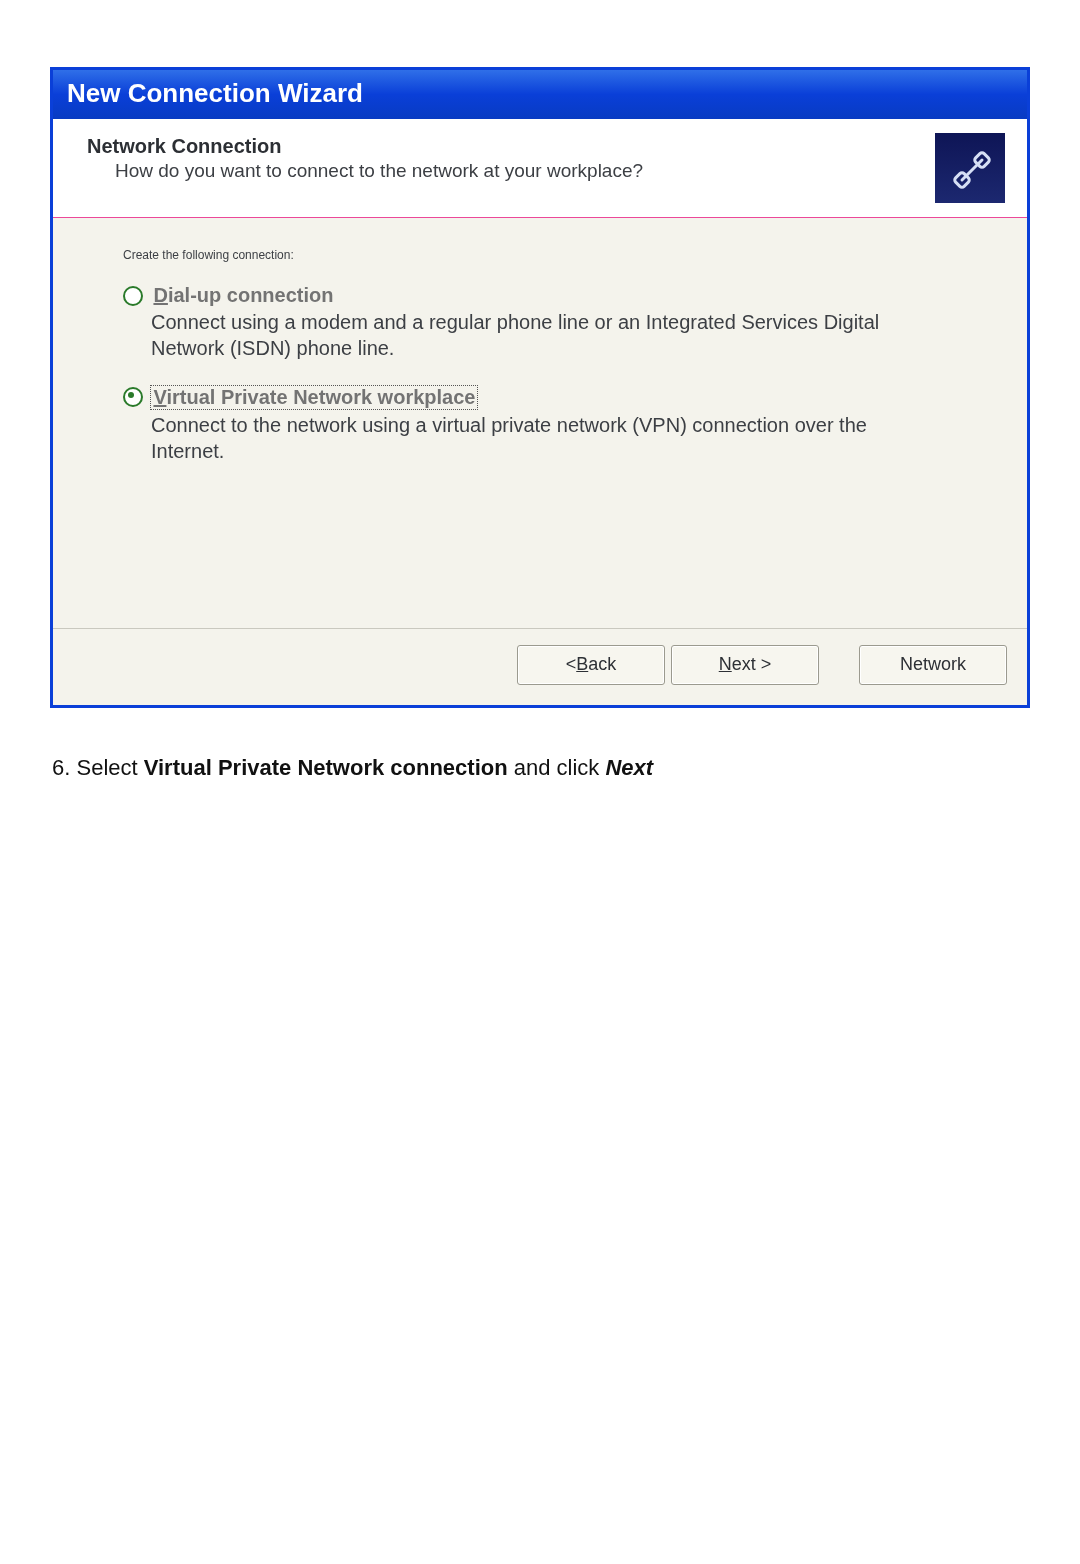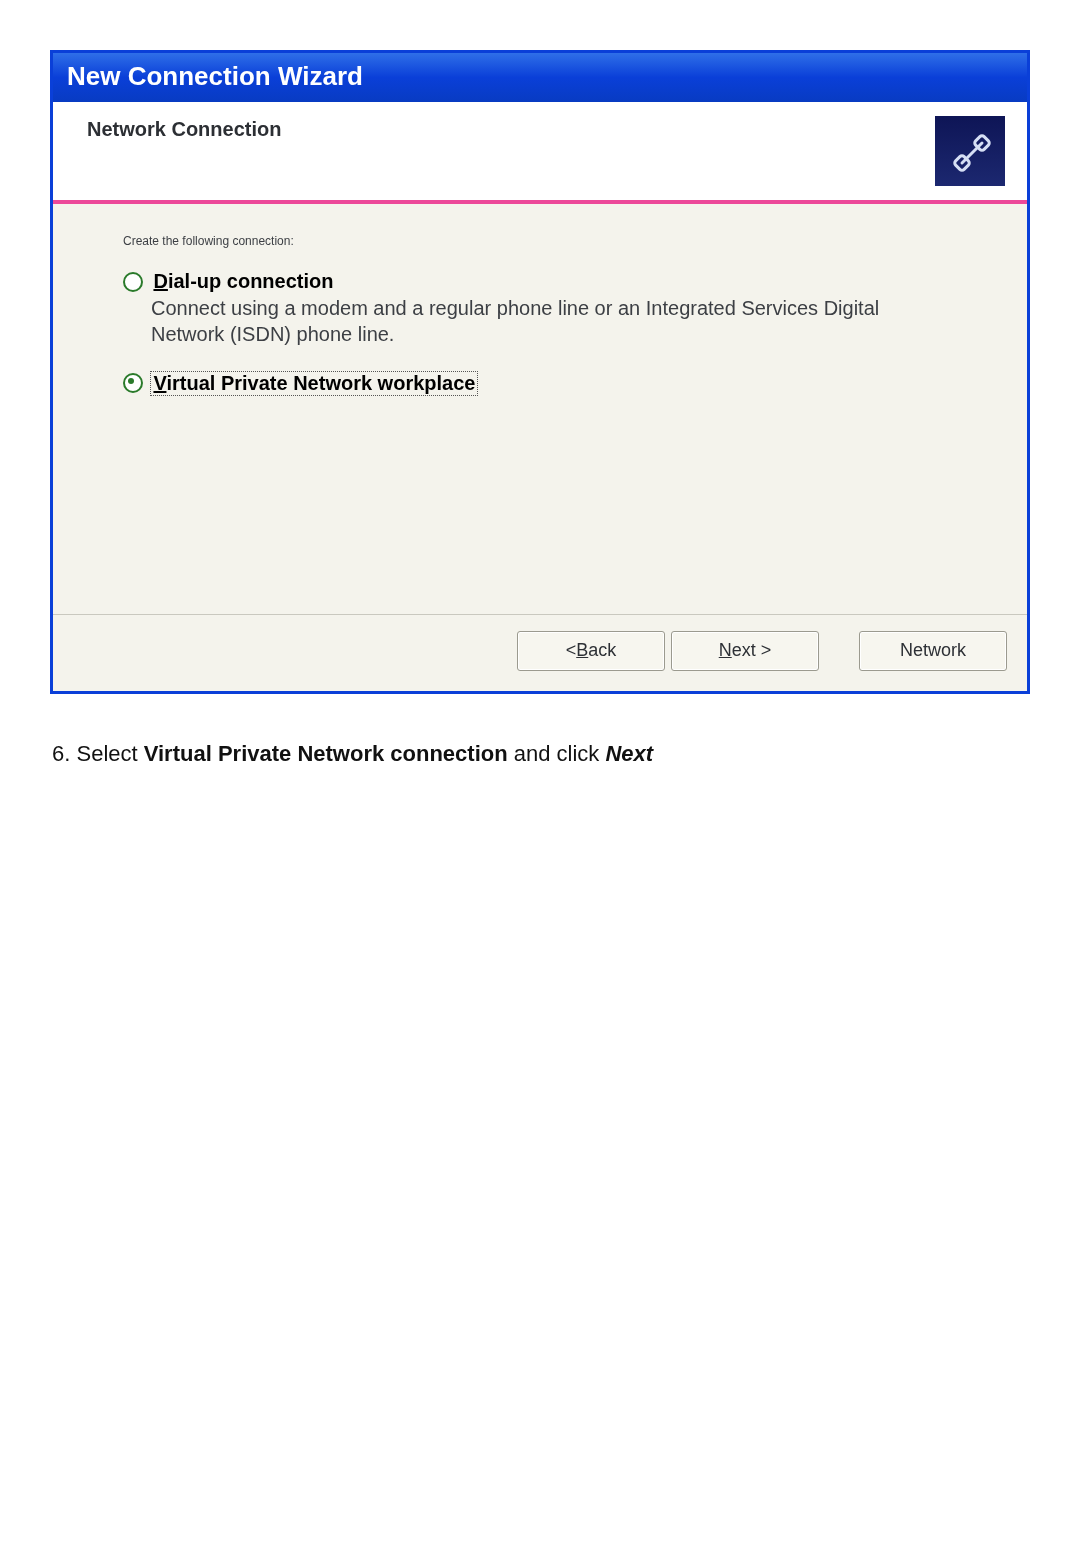--- a/index.html
+++ b/index.html
@@ -9,35 +9,36 @@
     width: 1080px;
     font-family: Tahoma, Arial, sans-serif;
   }
   .page {
     padding: 50px 50px 0 50px;
   }
   .wizard {
     border: 3px solid #0a3fd8;
     background: #f4f3ec;
     box-shadow: none;
+    margin-top: 17px;
   }
   .titlebar {
     background: linear-gradient(to bottom, #2f6fe8 0%, #0a3fd8 50%, #083bc2 100%);
     color: #ffffff;
     font-family: "Trebuchet MS", Tahoma, sans-serif;
     font-weight: bold;
     font-size: 26px;
     padding: 8px 14px 10px 14px;
   }
   .header {
     background: #ffffff;
     display: flex;
     align-items: flex-start;
     padding: 14px 22px 14px 34px;
-    border-bottom: 4px solid #ec4899;
+    border-bottom: 1px solid #ec4899;
   }
   .header-text {
     flex: 1;
     padding-top: 2px;
   }
   .header-title {
     color: #2c2f34;
     font-weight: bold;
     font-size: 20px;
     margin-bottom: 2px;
@@ -86,21 +87,21 @@
     top: 3px;
     width: 6px;
     height: 6px;
     background: #2a7a2a;
     border-radius: 50%;
   }
   .opt-label {
     display: inline-block;
     font-weight: bold;
     font-size: 20px;
-    color: #000000;
+    color: #737373;
   }
   .opt-label.focused {
     border: 1px dotted #555;
     padding: 0 2px;
     margin-left: -3px;
   }
   .opt-label .ul {
     text-decoration: underline;
   }
   .opt-desc {
@@ -154,20 +155,21 @@
 
   <div class="wizard">
 
     <div class="titlebar">
       <span>New Connection Wizard</span>
     </div>
 
     <div class="header">
       <div class="header-text">
         <div class="header-title">Network Connection</div>
+        <div class="header-sub">How do you want to connect to the network at your workplace?</div>
       </div>
       <div class="header-icon">
         <svg width="56" height="56" viewBox="0 0 56 56">
           <g stroke="#d6dff5" stroke-width="3" fill="none" stroke-linecap="round">
             <path d="M20 40 L40 20"></path>
             <rect x="14" y="34" width="12" height="12" rx="3" transform="rotate(-45 20 40)"></rect>
             <rect x="34" y="14" width="12" height="12" rx="3" transform="rotate(-45 40 20)"></rect>
           </g>
         </svg>
       </div>
@@ -178,20 +180,21 @@
 
       <div class="option">
         <span class="radio"></span>
         <span class="opt-label"><span></span><span class="ul">D</span><span>ial-up connection</span></span>
         <div class="opt-desc">Connect using a modem and a regular phone line or an Integrated Services Digital Network (ISDN) phone line.</div>
       </div>
 
       <div class="option">
         <span class="radio selected"></span>
         <span class="opt-label focused"><span></span><span class="ul">V</span><span>irtual Private Network workplace</span></span>
+        <div class="opt-desc">Connect to the network using a virtual private network (VPN) connection over the Internet.</div>
       </div>
     </div>
 
     <div class="footer">
       <span class="btn">
           <span>&lt; </span>
           <span class="ul">B</span>
           <span>ack</span>
         </span>
       <span class="btn">

